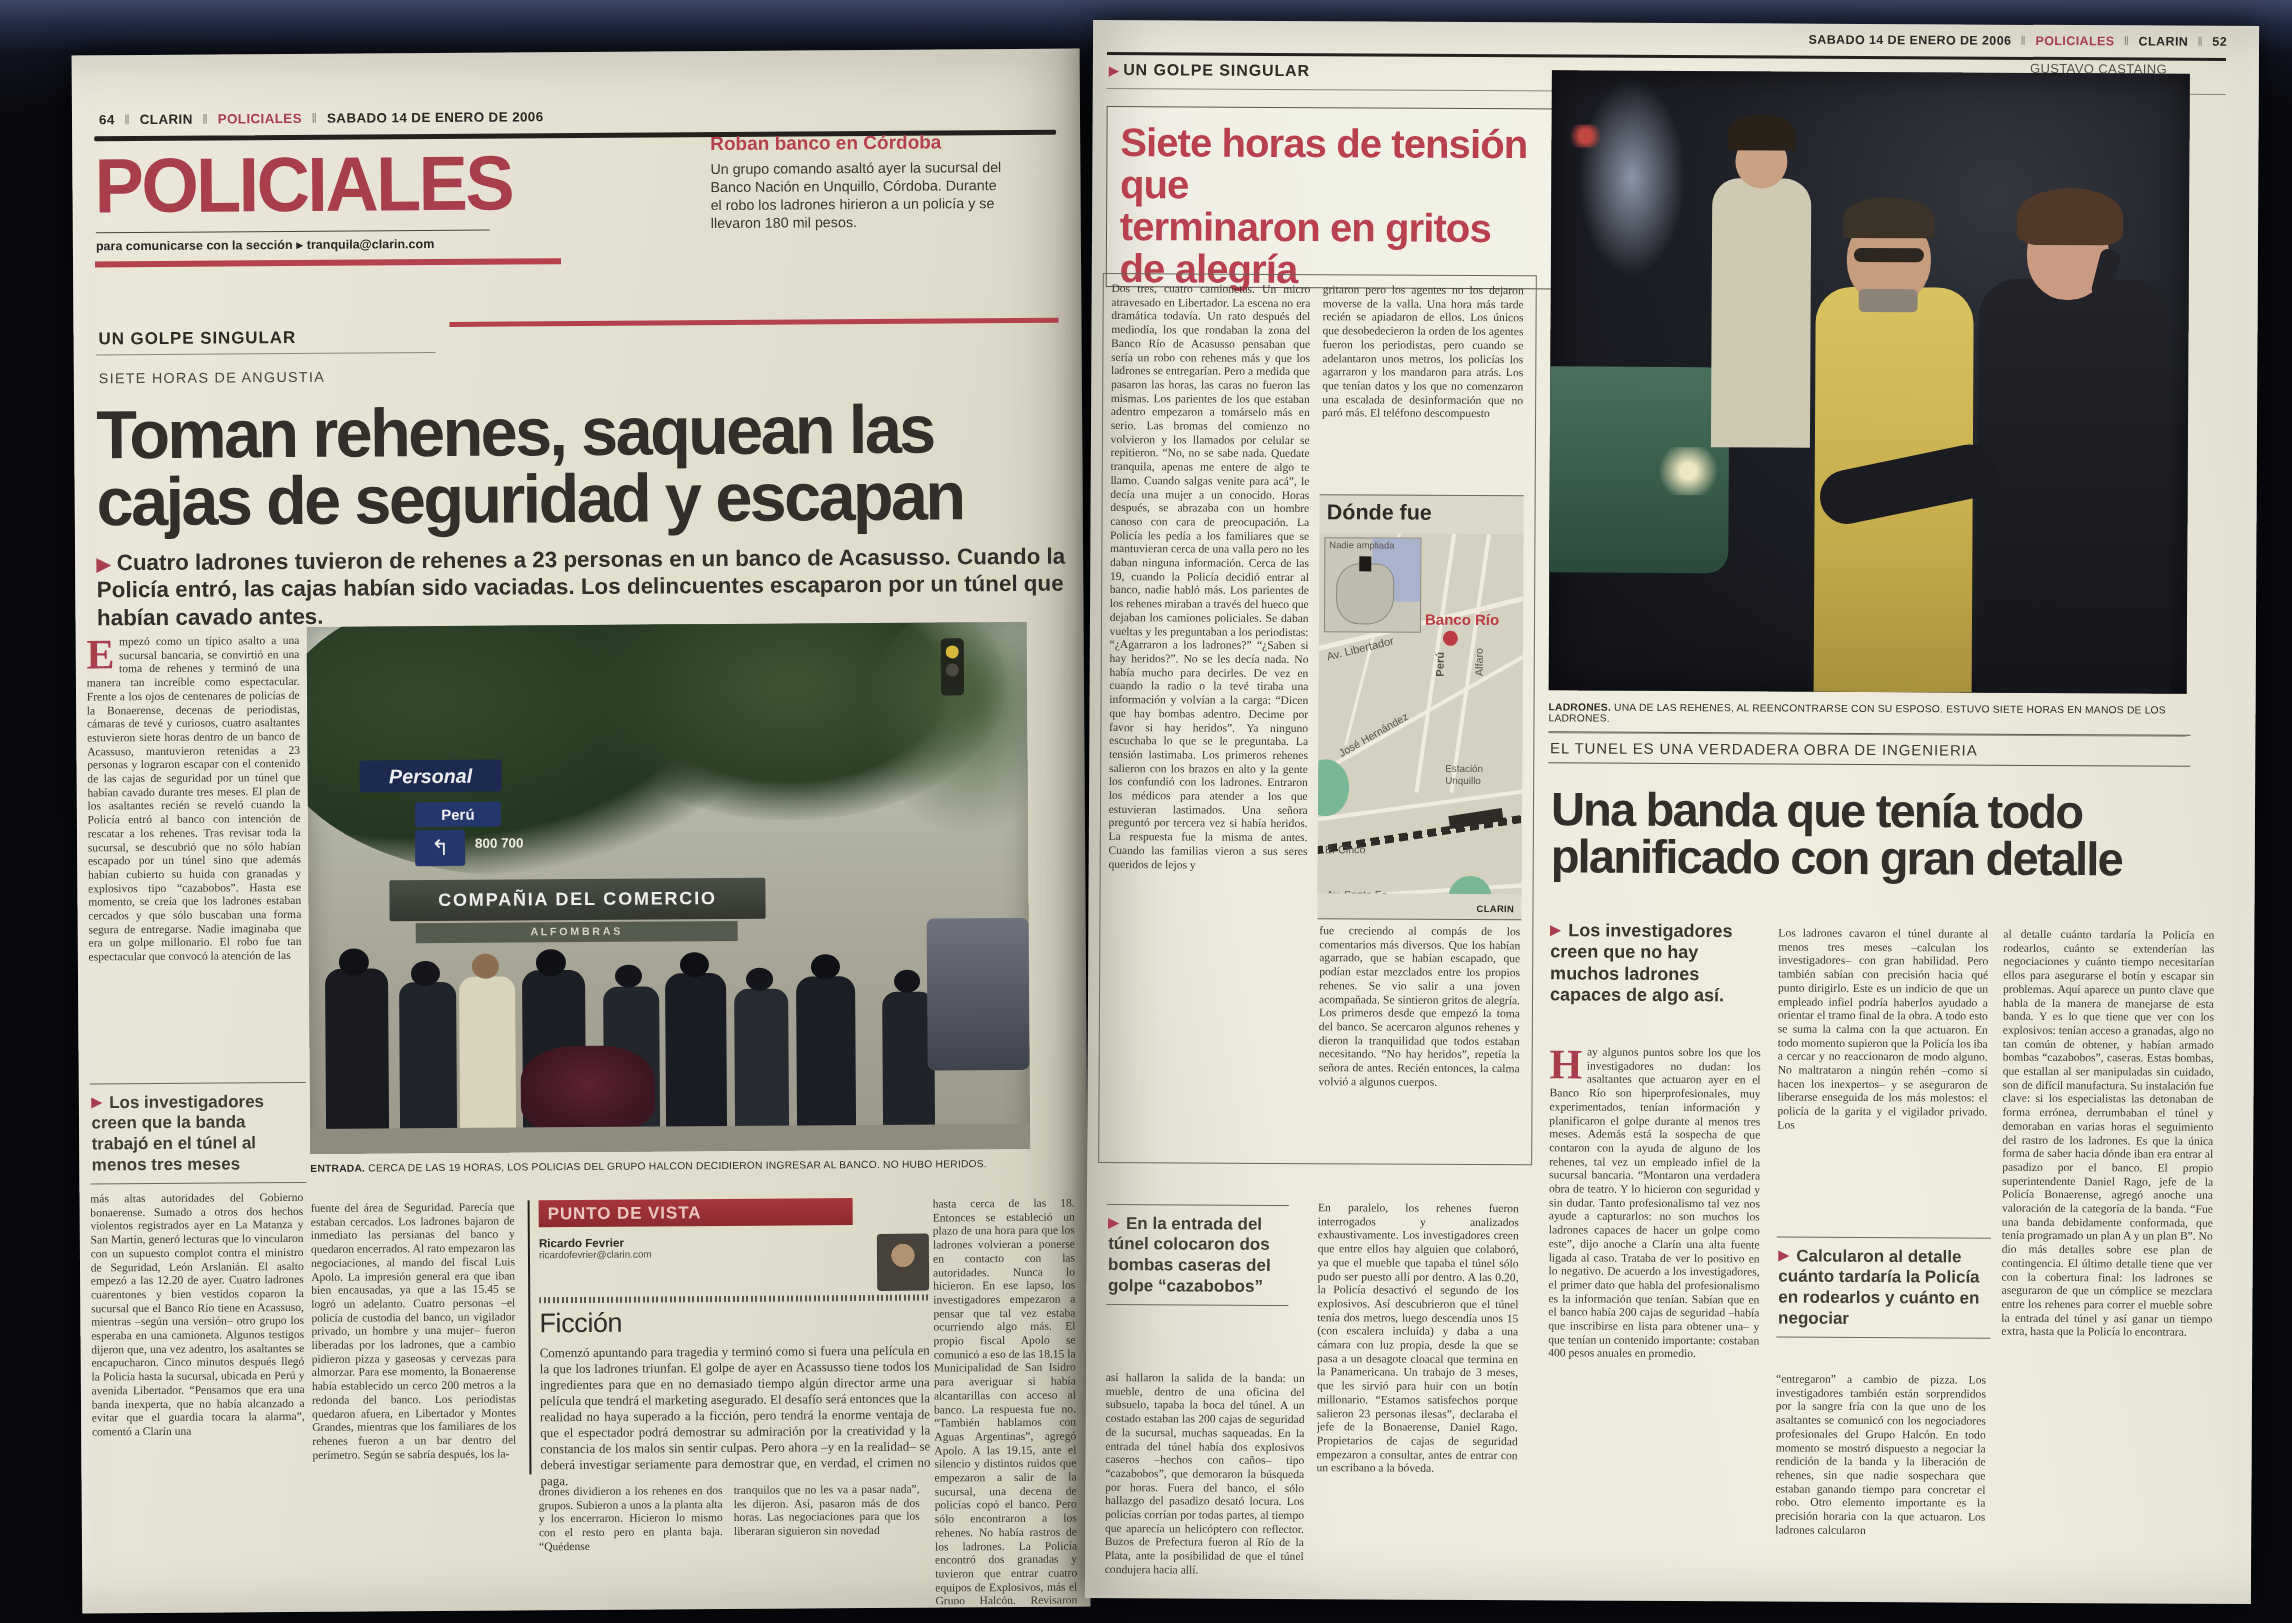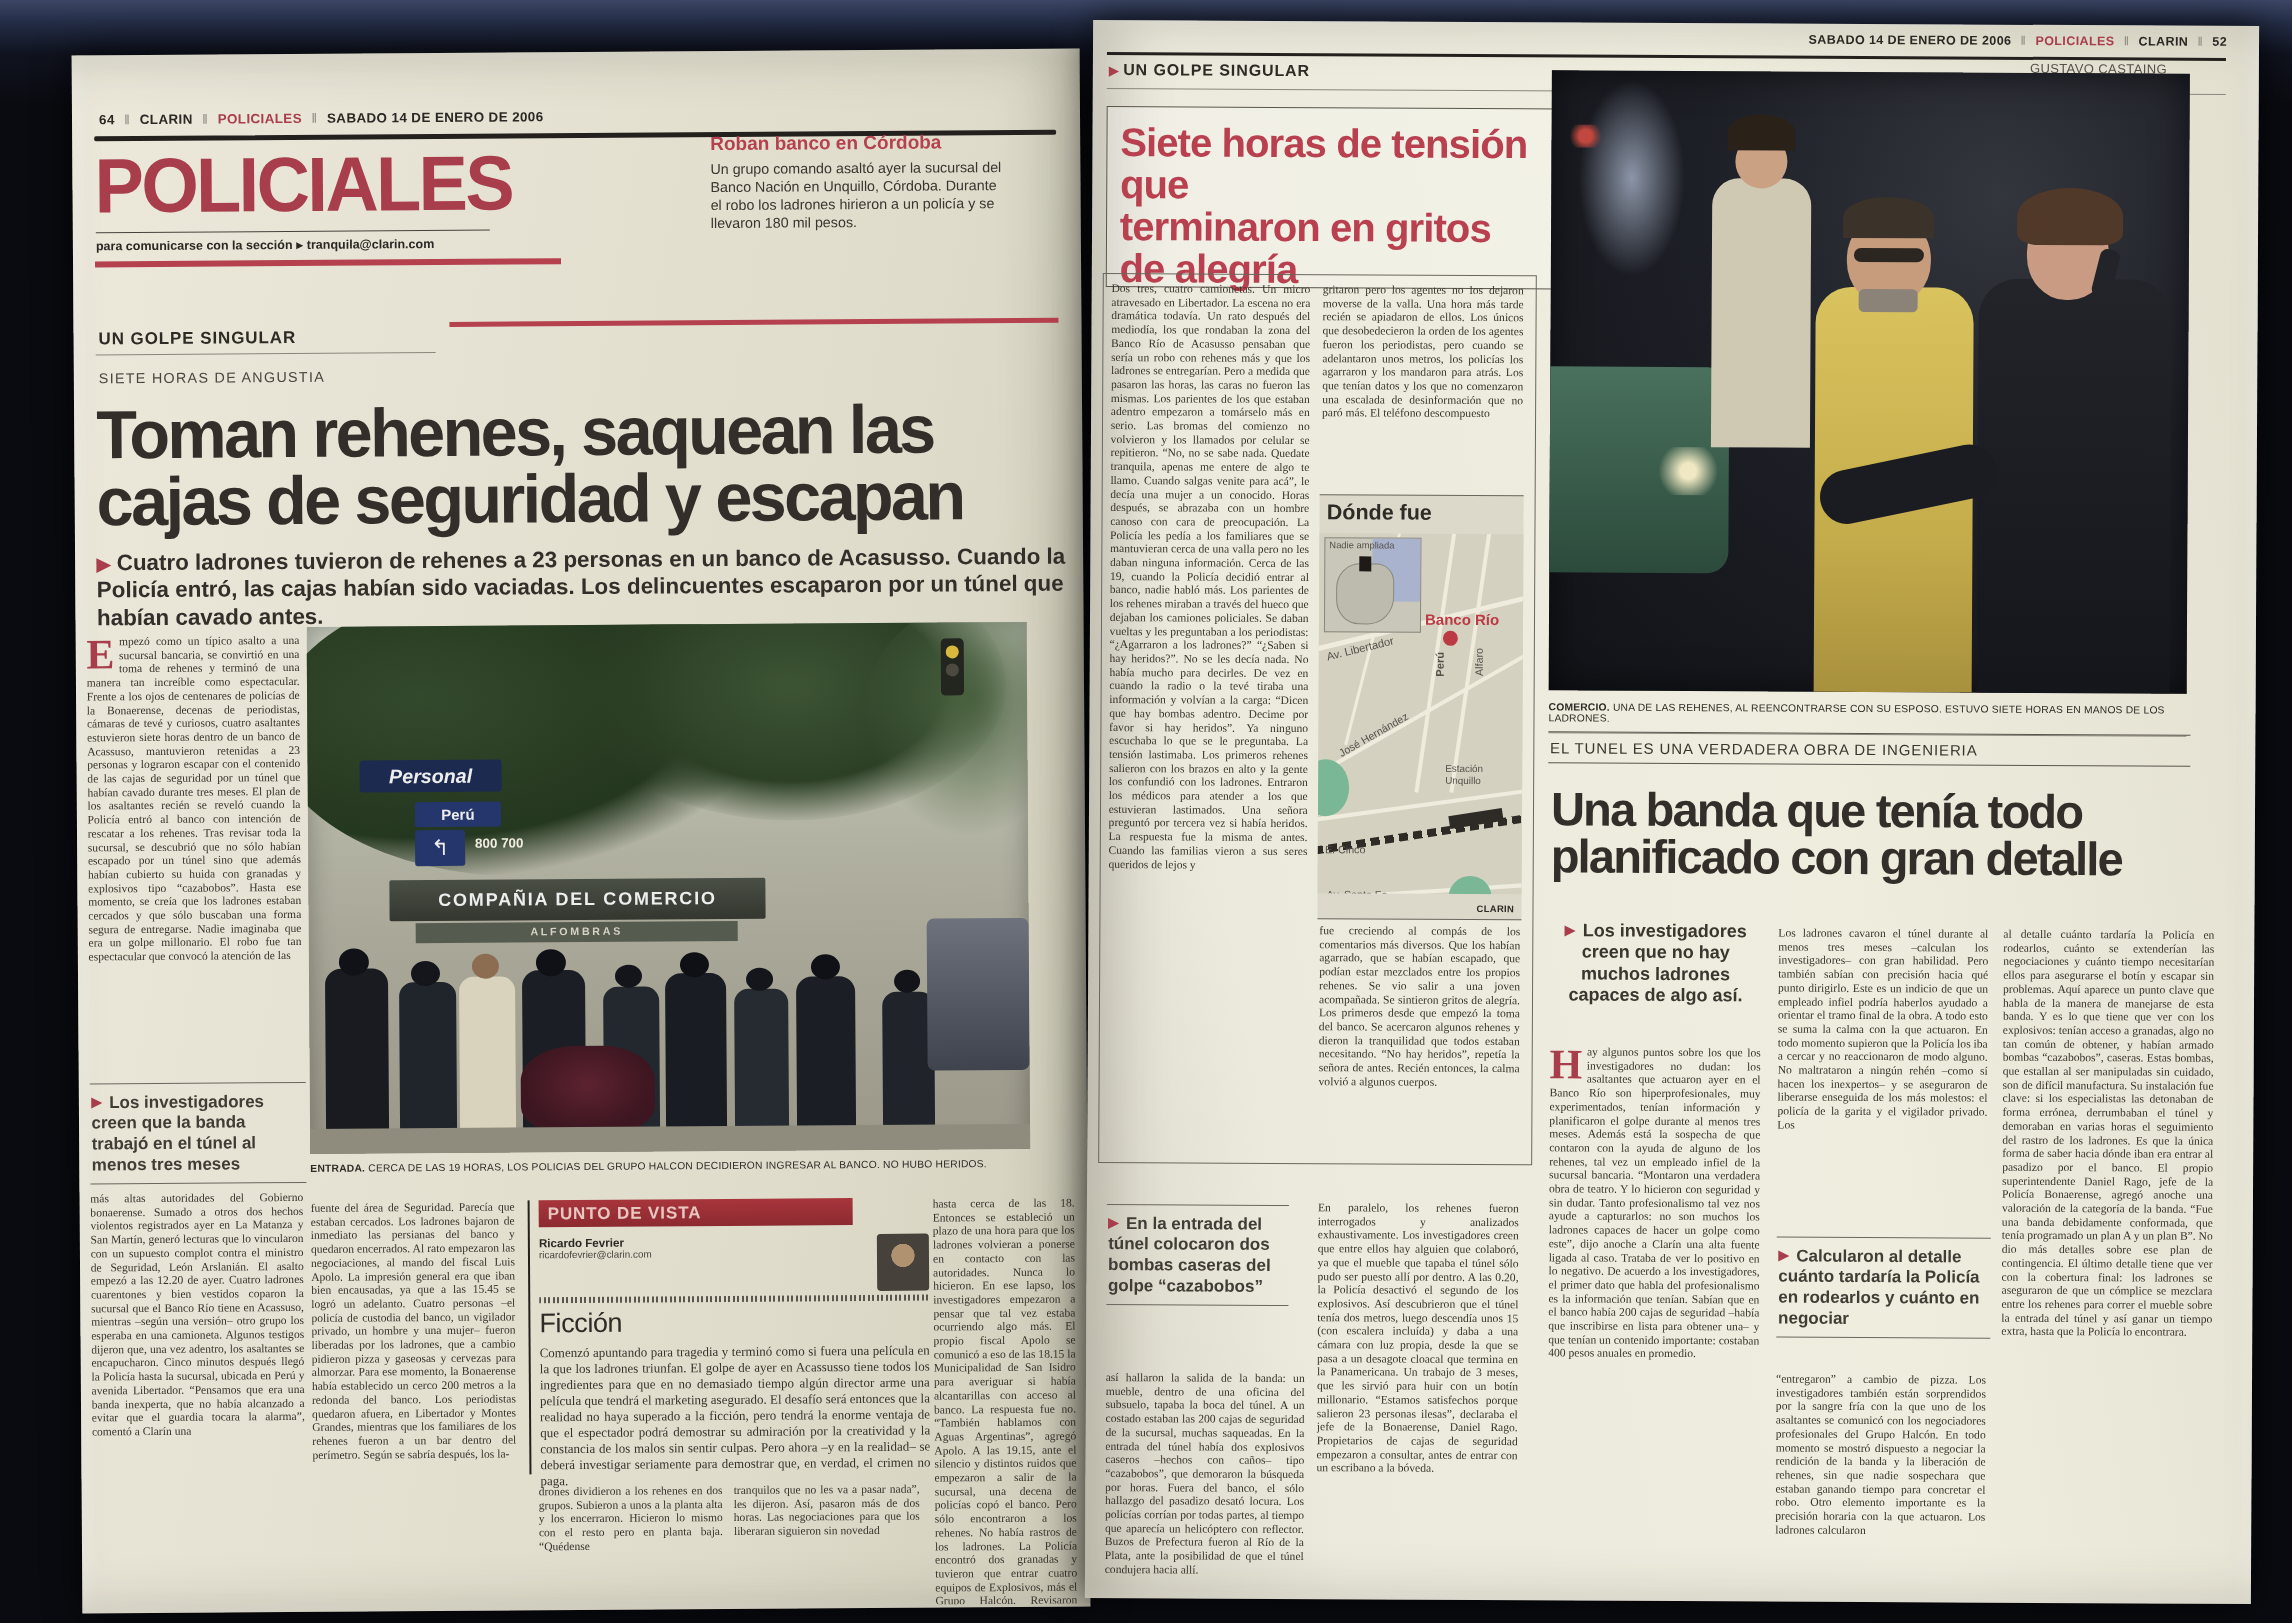--- a/index.html
+++ b/index.html
@@ -36,21 +36,21 @@
   .body-text{font-family:"Liberation Serif",serif;font-size:11.6px;line-height:13.7px;text-align:justify;color:#38322b;overflow:hidden;}
   .dropcap{float:left;font-family:"Liberation Serif",serif;font-weight:bold;font-size:42px;line-height:35px;padding:1.8px 4.5px 0 0;color:#a83d4b;}
   .pullquote{border-top:1.3px solid #6b665e;border-bottom:1.3px solid #6b665e;padding:8px 1.8px;
     font-weight:bold;font-size:17px;line-height:20.6px;color:#413c36;}
   .pq-arrow{color:#a83d4b;font-size:13.4px;vertical-align:1.8px;padding-right:2.7px;}
   .caption{font-size:10.3px;font-weight:bold;color:#2e2a26;letter-spacing:0.2px;}
   .caption .lead{font-weight:bold;}
   .boxed-headline{border:1.3px solid #59544c;background:rgba(255,255,255,.25);}
   .headline-red{font-weight:bold;font-size:40px;line-height:1.05;letter-spacing:-0.9px;color:#b8404f;}
   .headline2{font-weight:bold;font-size:47px;line-height:1.0;letter-spacing:-1.8px;color:#332e2a;}
-  .intro-bold{font-weight:bold;font-size:18px;line-height:21.5px;color:#3a352f;text-align:center;}
+  .intro-bold{font-weight:bold;font-size:18px;line-height:21.5px;color:#3a352f;}
   .tunnel-kicker{font-size:15px;letter-spacing:0.9px;color:#3a352f;border-top:1.3px solid #59544c;border-bottom:1.3px solid #59544c;padding:7.2px 1.8px 6.3px 1.8px;}
   .punto-box{border-left:2.7px solid #24201d;}
   .punto-bar{background:linear-gradient(180deg,#a8353c,#8c2a30);color:#e8c7c0;font-weight:bold;font-size:17px;letter-spacing:0.9px;padding:3.6px 9px;}
   .punto-author{font-weight:bold;font-size:11.6px;color:#2b2724;}
   .punto-email{font-size:9.9px;color:#4a453f;}
   .dotted{height:6.3px;background:repeating-linear-gradient(90deg,#5a564e 0 1.8px,transparent 1.8px 4.5px);}
   .punto-title{font-size:27px;color:#2e2a26;letter-spacing:-0.4px;}
   .punto-body{font-family:"Liberation Serif",serif;font-size:13px;line-height:16px;color:#38322b;text-align:justify;overflow:hidden;}
   .map-box{background:#dcd9ca;border-top:0.9px solid #6b665e;border-bottom:0.9px solid #6b665e;}
   .map-title{font-weight:bold;font-size:21.5px;color:#2e2a26;}
@@ -295,21 +295,21 @@
       <div class="abs" style="left:428px;top:206px;width:193px;height:414px;background:linear-gradient(180deg,#23242a,#15161b);border-radius:39px 39px 0 0;"></div>
       <div class="abs" style="left:476px;top:136px;width:82px;height:91px;background:#c89b82;border-radius:48%;"></div>
       <div class="abs" style="left:466px;top:115px;width:106px;height:57px;background:#51392a;border-radius:50% 50% 20% 20%;"></div>
       <div class="abs" style="left:545px;top:176px;width:19.7px;height:48px;background:#23242a;border-radius:7.2px;transform:rotate(14deg);"></div>
       <div class="abs" style="left:269px;top:385px;width:179px;height:54px;background:#1b1c21;border-radius:27px;transform:rotate(-12deg);"></div>
 
       <div class="abs" style="left:16px;top:54px;width:36px;height:23px;background:radial-gradient(circle,#c2483f 30%,rgba(194,72,63,0) 75%);"></div>
     </div>
 
     <div class="abs caption" style="left:459px;top:679px;width:638px;border-bottom:0.9px solid #8a867c;padding-bottom:9px;">
-      <span class="lead">COMERCIO.</span>
+      <span class="lead">LADRONES.</span>
       <span style="font-weight:normal;">UNA DE LAS REHENES, AL REENCONTRARSE CON SU ESPOSO. ESTUVO SIETE HORAS EN MANOS DE LOS LADRONES.</span>
     </div>
 
     <div class="abs tunnel-kicker" style="left:459px;top:709px;width:638px;">EL TUNEL ES UNA VERDADERA OBRA DE INGENIERIA</div>
 
     <div class="abs headline2" style="left:462px;top:763px;width:681px;">
       <div>Una banda que tenía todo</div>
       <div>planificado con gran detalle</div>
     </div>
 

